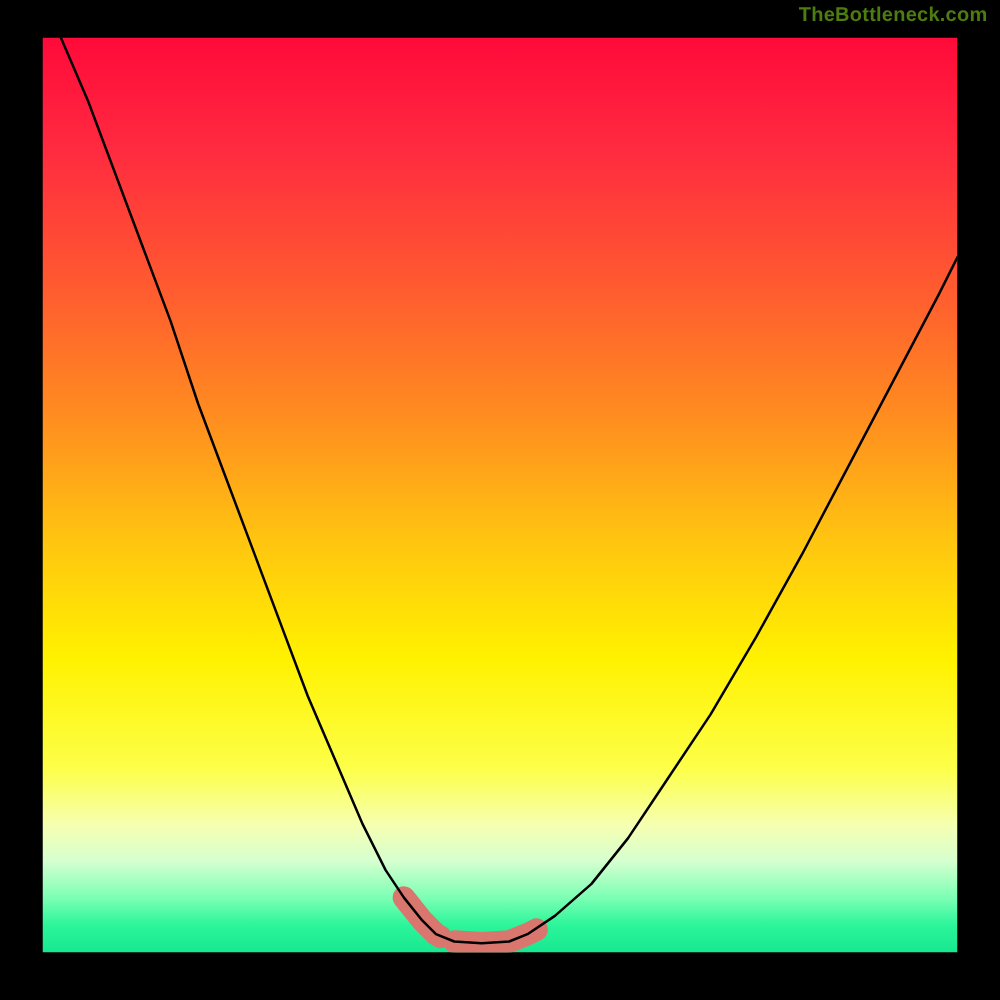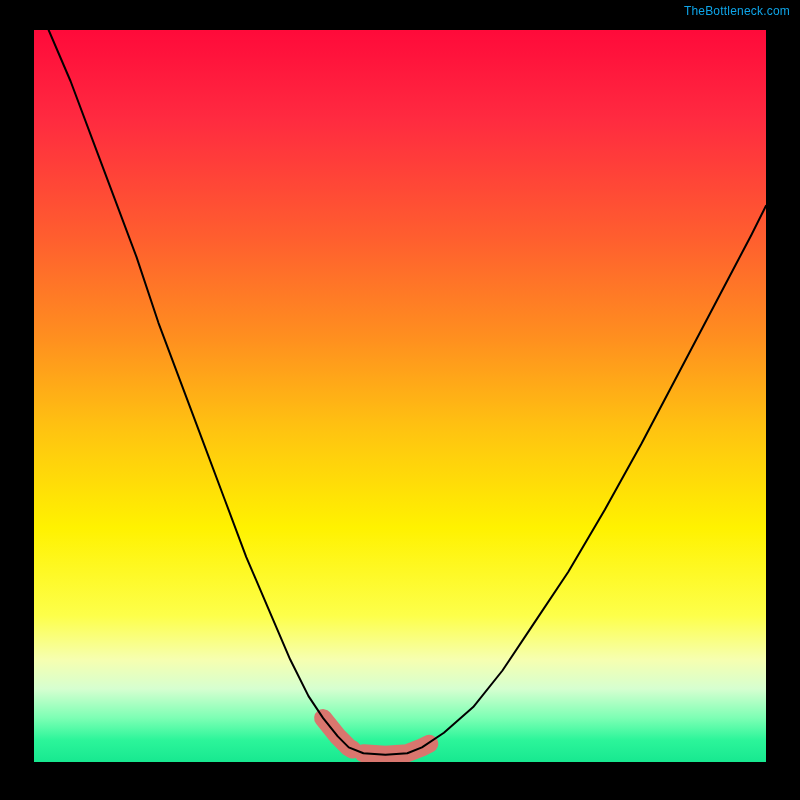--- a/index.html
+++ b/index.html
@@ -8,23 +8,23 @@
     width: 800px;
     height: 800px;
     background: #000;
     position: relative;
     font-family: Arial, sans-serif;
   }
   .watermark {
     position: absolute;
     top: 4px;
     right: 10px;
-    color: #0ea5e9;
-    font-size: 12px;
-    font-weight: 400;
+    color: #4d7c0f;
+    font-size: 16px;
+    font-weight: 700;
     letter-spacing: 0.2px;
     z-index: 10;
   }
   .plot-area {
     position: absolute;
     left: 34px;
     top: 30px;
     width: 732px;
     height: 732px;
   }

